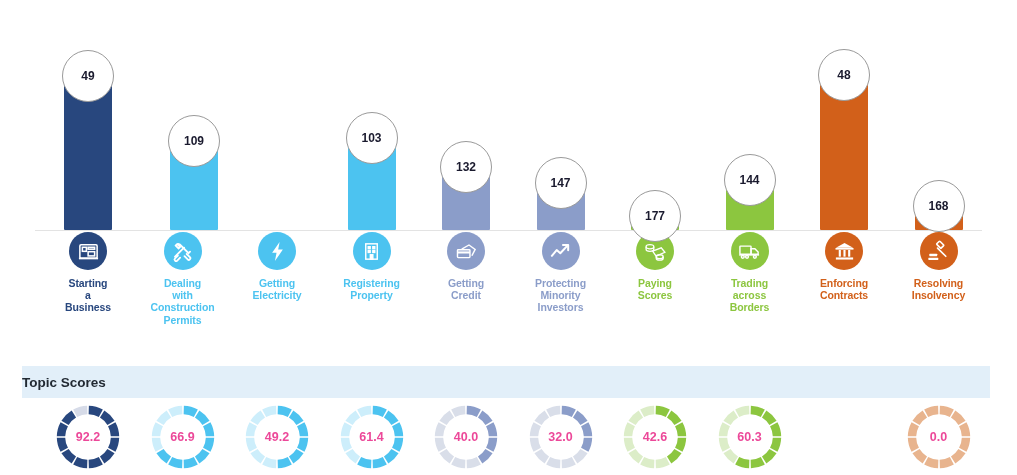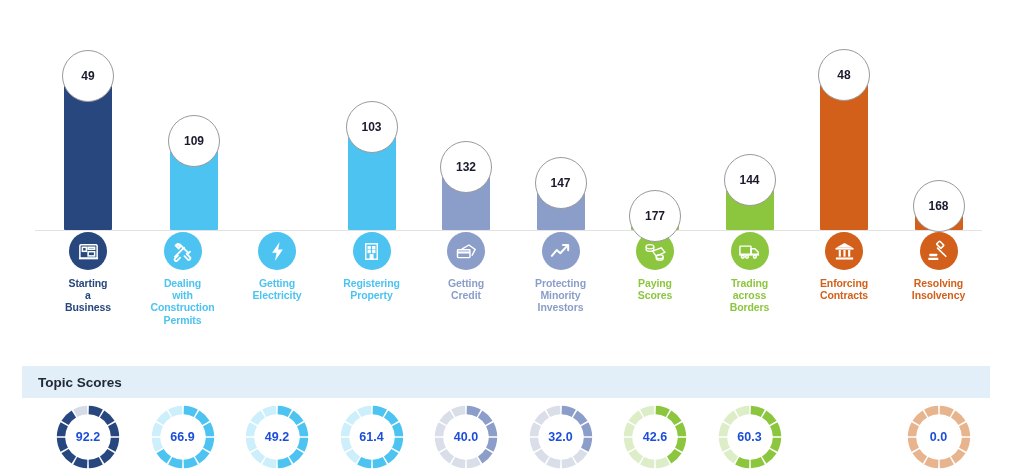--- a/index.html
+++ b/index.html
@@ -52,53 +52,52 @@
 
   
   #scores-header {
     position: absolute; left: 22px; top: 366px;
     width: 968px; height: 32px;
     background: #e2eff9;
     display: flex; align-items: center;
   }
   #scores-header .htext {
     font-size: 13.5px; font-weight: bold; color: #222a33;
-    padding-left: 16px;
   }
   #gauges { position: absolute; left: 0; top: 404px; width: 1017px; height: 71px; }
   .gcol {
     position: absolute; top: 0; width: 100px;
     display: flex; align-items: center; justify-content: center;
   }
   .gauge { position: relative; width: 66px; height: 66px; }
   .gauge svg { width: 66px; height: 66px; display: block; }
   .gauge .gval {
     position: absolute; inset: 0;
     display: flex; align-items: center; justify-content: center;
-    font-size: 12.5px; font-weight: bold; color: #1d4ed8;
+    font-size: 12.5px; font-weight: bold; color: #ec4899;
   }
 </style>
 </head>
 <body>
 
 <div id="root">
 
   <div id="chart">
     <div class="baseline"></div>
   <div class="col" style="left: 41px;">
         <div class="bar" style="height: 154.358px; background: rgb(40, 71, 126);"></div>
         <div class="rank-bubble" style="top: 49.6421px;">49</div>
       </div>
       <div class="col" style="left: 147px;">
         <div class="bar" style="height: 88.6737px; background: rgb(76, 195, 240);"></div>
         <div class="rank-bubble" style="top: 115.326px;">109</div>
       </div>
       <div class="col" style="left: 324.5px;">
         <div class="bar" style="height: 95.2421px; background: rgb(76, 195, 240);"></div>
-        <div class="rank-bubble" style="top: 101px;">103</div>
+        <div class="rank-bubble" style="top: 112px;">103</div>
       </div>
       <div class="col" style="left: 419px;">
         <div class="bar" style="height: 63.4947px; background: rgb(139, 157, 201);"></div>
         <div class="rank-bubble" style="top: 140.505px;">132</div>
       </div>
       <div class="col" style="left: 513.5px;">
         <div class="bar" style="height: 47.0737px; background: rgb(139, 157, 201);"></div>
         <div class="rank-bubble" style="top: 156.926px;">147</div>
       </div>
       <div class="col" style="left: 608px;">

